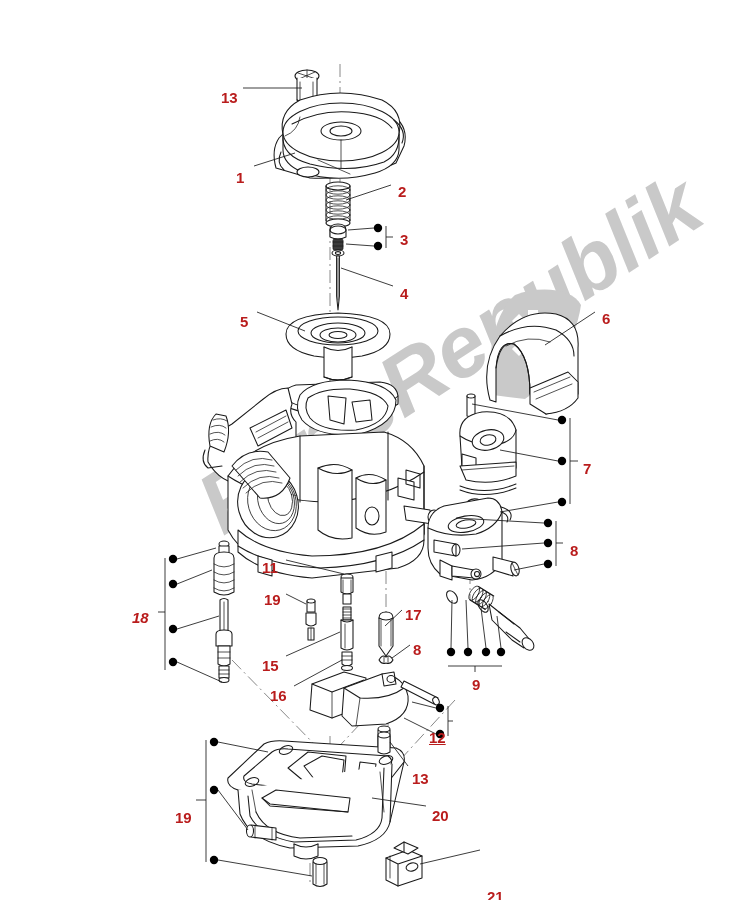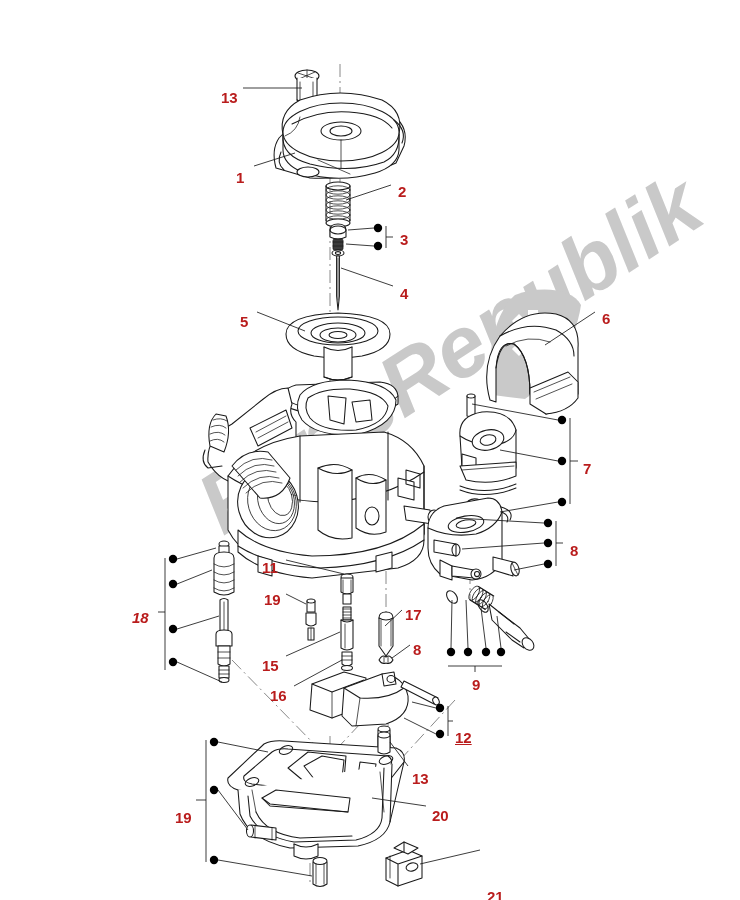--- a/index.html
+++ b/index.html
@@ -541,21 +541,21 @@
       <div class="lbl" style="left: 398px; top: 184px;">2</div>
       <div class="lbl" style="left: 400px; top: 232px;">3</div>
       <div class="lbl" style="left: 400px; top: 286px;">4</div>
       <div class="lbl" style="left: 240px; top: 314px;">5</div>
       <div class="lbl" style="left: 602px; top: 311px;">6</div>
       <div class="lbl" style="left: 583px; top: 461px;">7</div>
       <div class="lbl" style="left: 570px; top: 543px;">8</div>
       <div class="lbl" style="left: 472px; top: 677px;">9</div>
       <div class="lbl" style="left: 405px; top: 607px;">17</div>
       <div class="lbl" style="left: 413px; top: 642px;">8</div>
-      <div class="lbl" style="left: 455px; top: 730px; text-decoration: underline;">12</div>
+      <div class="lbl" style="left: 429px; top: 730px; text-decoration: underline;">12</div>
       <div class="lbl" style="left: 221px; top: 90px;">13</div>
       <div class="lbl" style="left: 412px; top: 771px;">13</div>
       <div class="lbl" style="left: 262px; top: 560px;">11</div>
       <div class="lbl" style="left: 262px; top: 658px;">15</div>
       <div class="lbl" style="left: 270px; top: 688px;">16</div>
       <div class="lbl" style="left: 264px; top: 592px;">19</div>
       <div class="lbl" style="left: 132px; top: 610px; font-style: italic;">18</div>
       <div class="lbl" style="left: 175px; top: 800px; margin-top: 10px;">19</div>
       <div class="lbl" style="left: 432px; top: 808px;">20</div>
       <div class="lbl" style="left: 487px; top: 849px; margin-top: 40px;">21</div>

